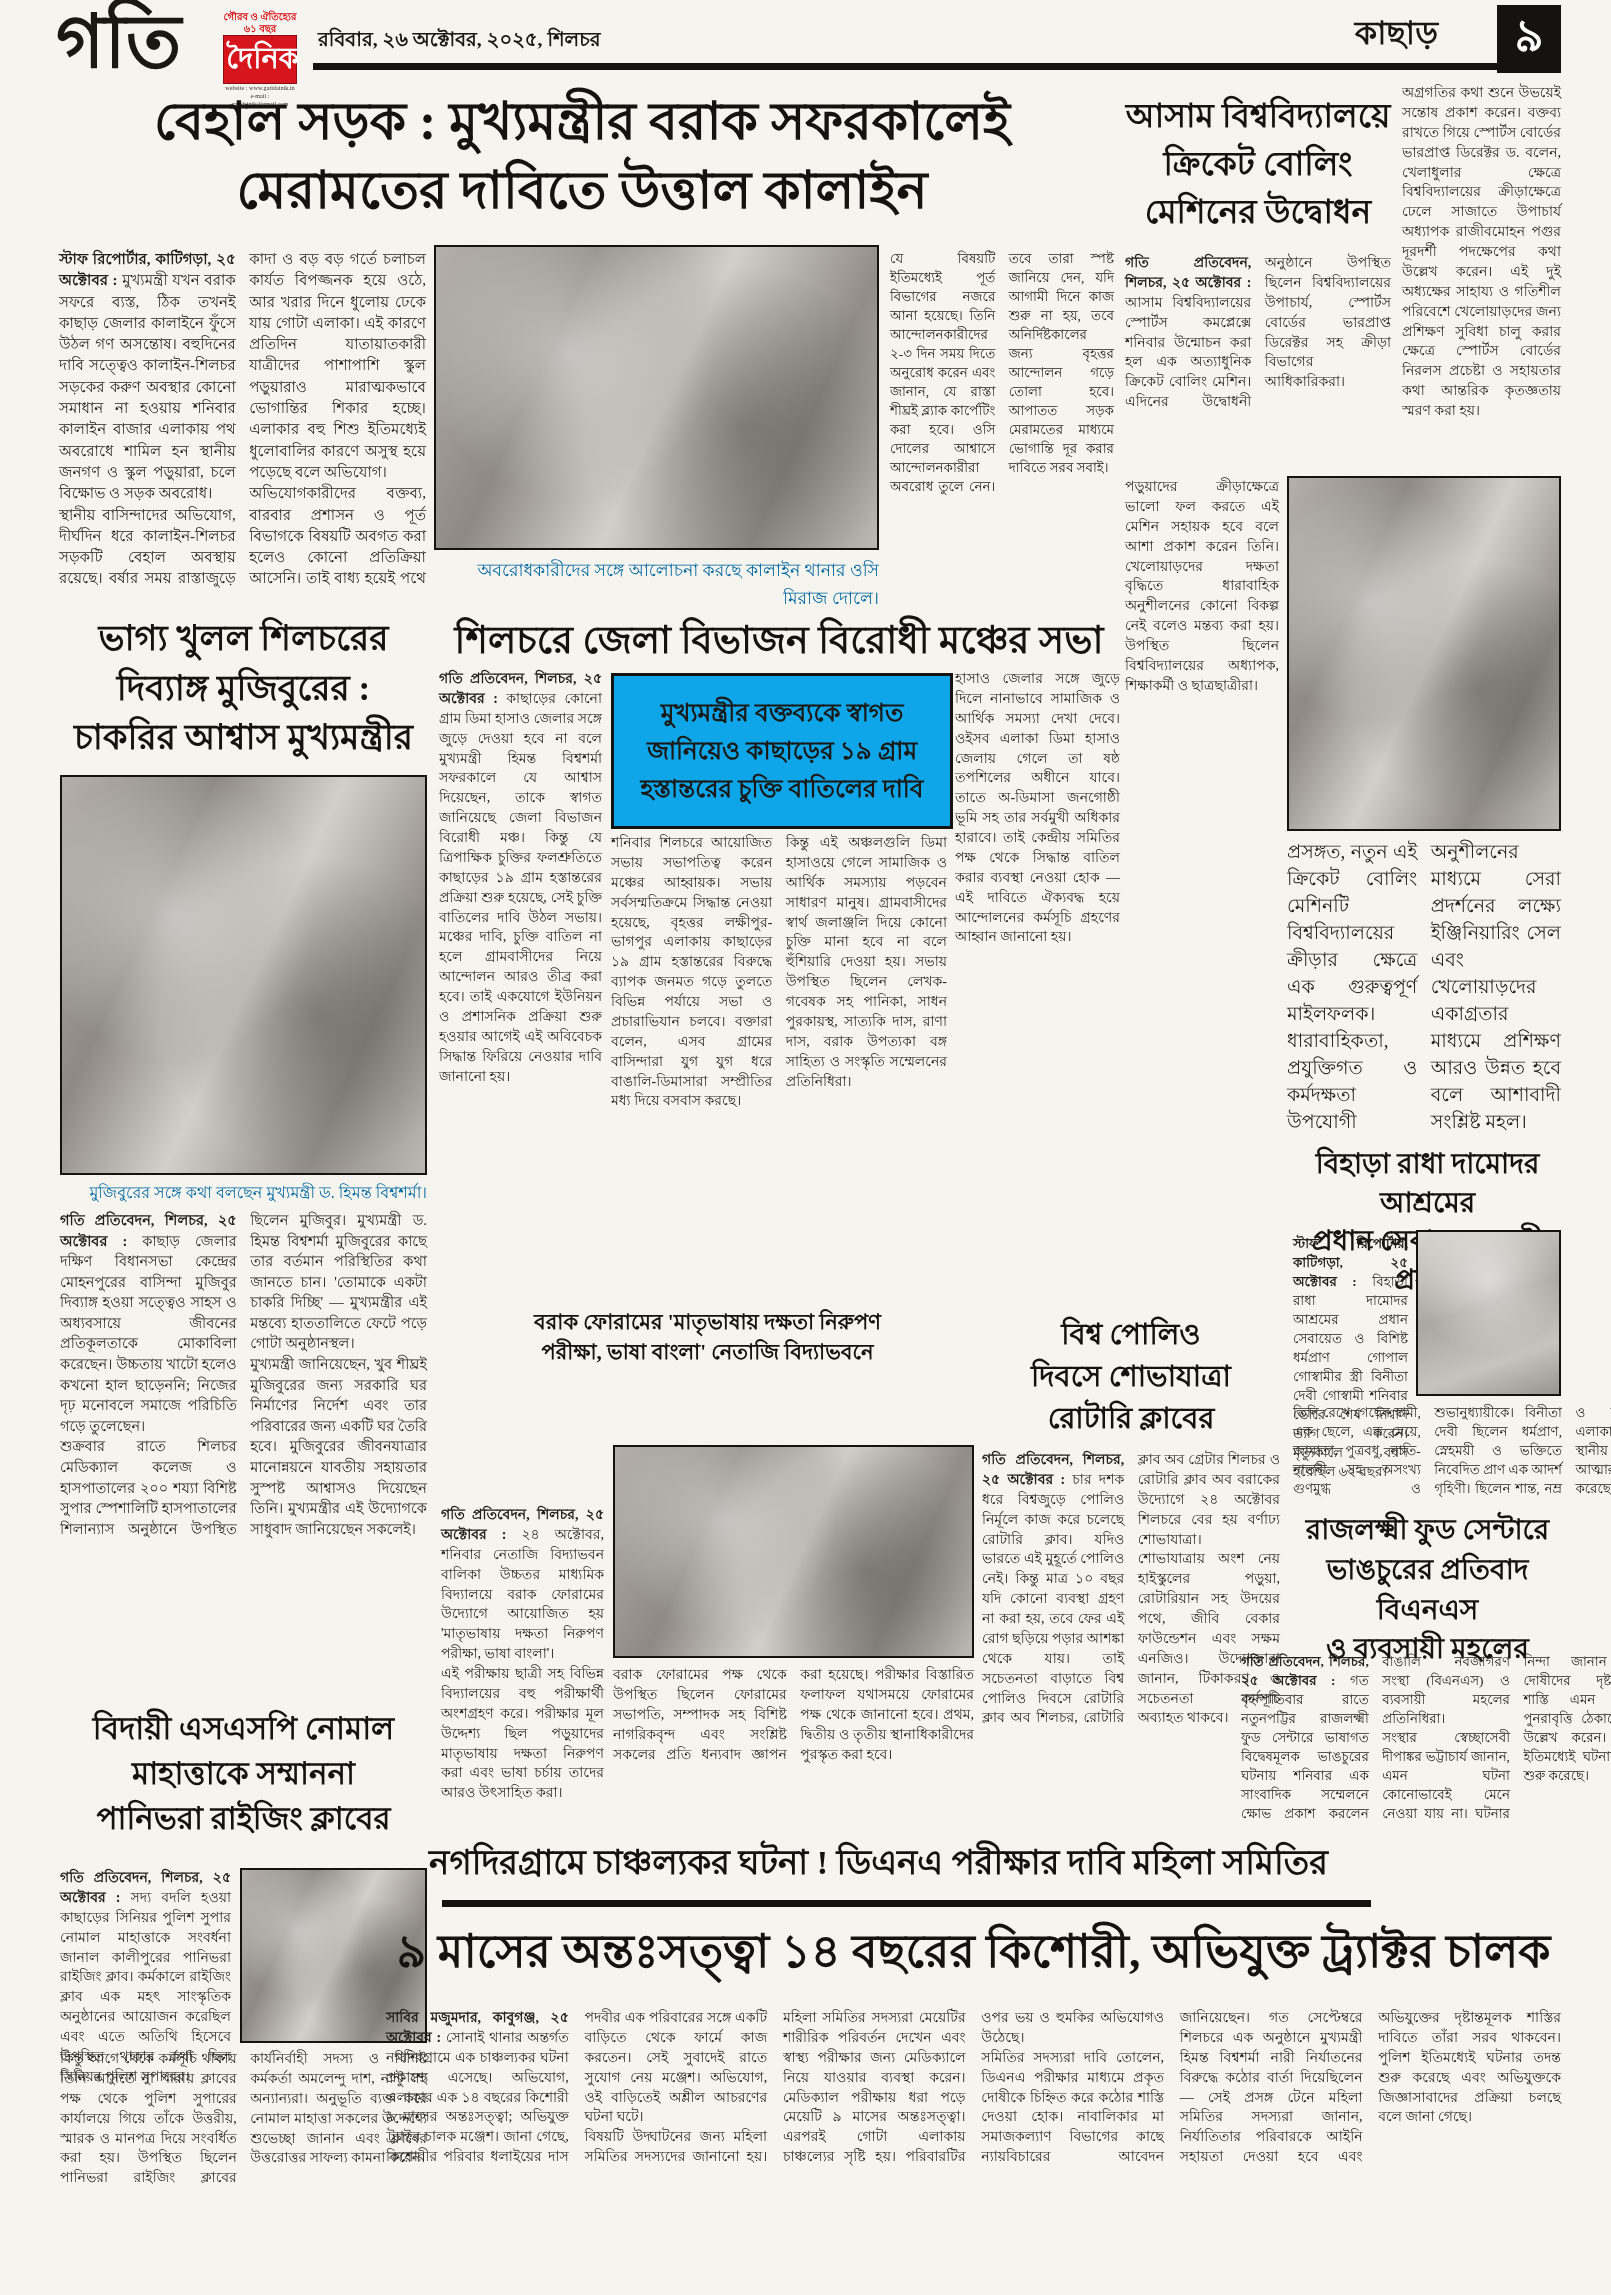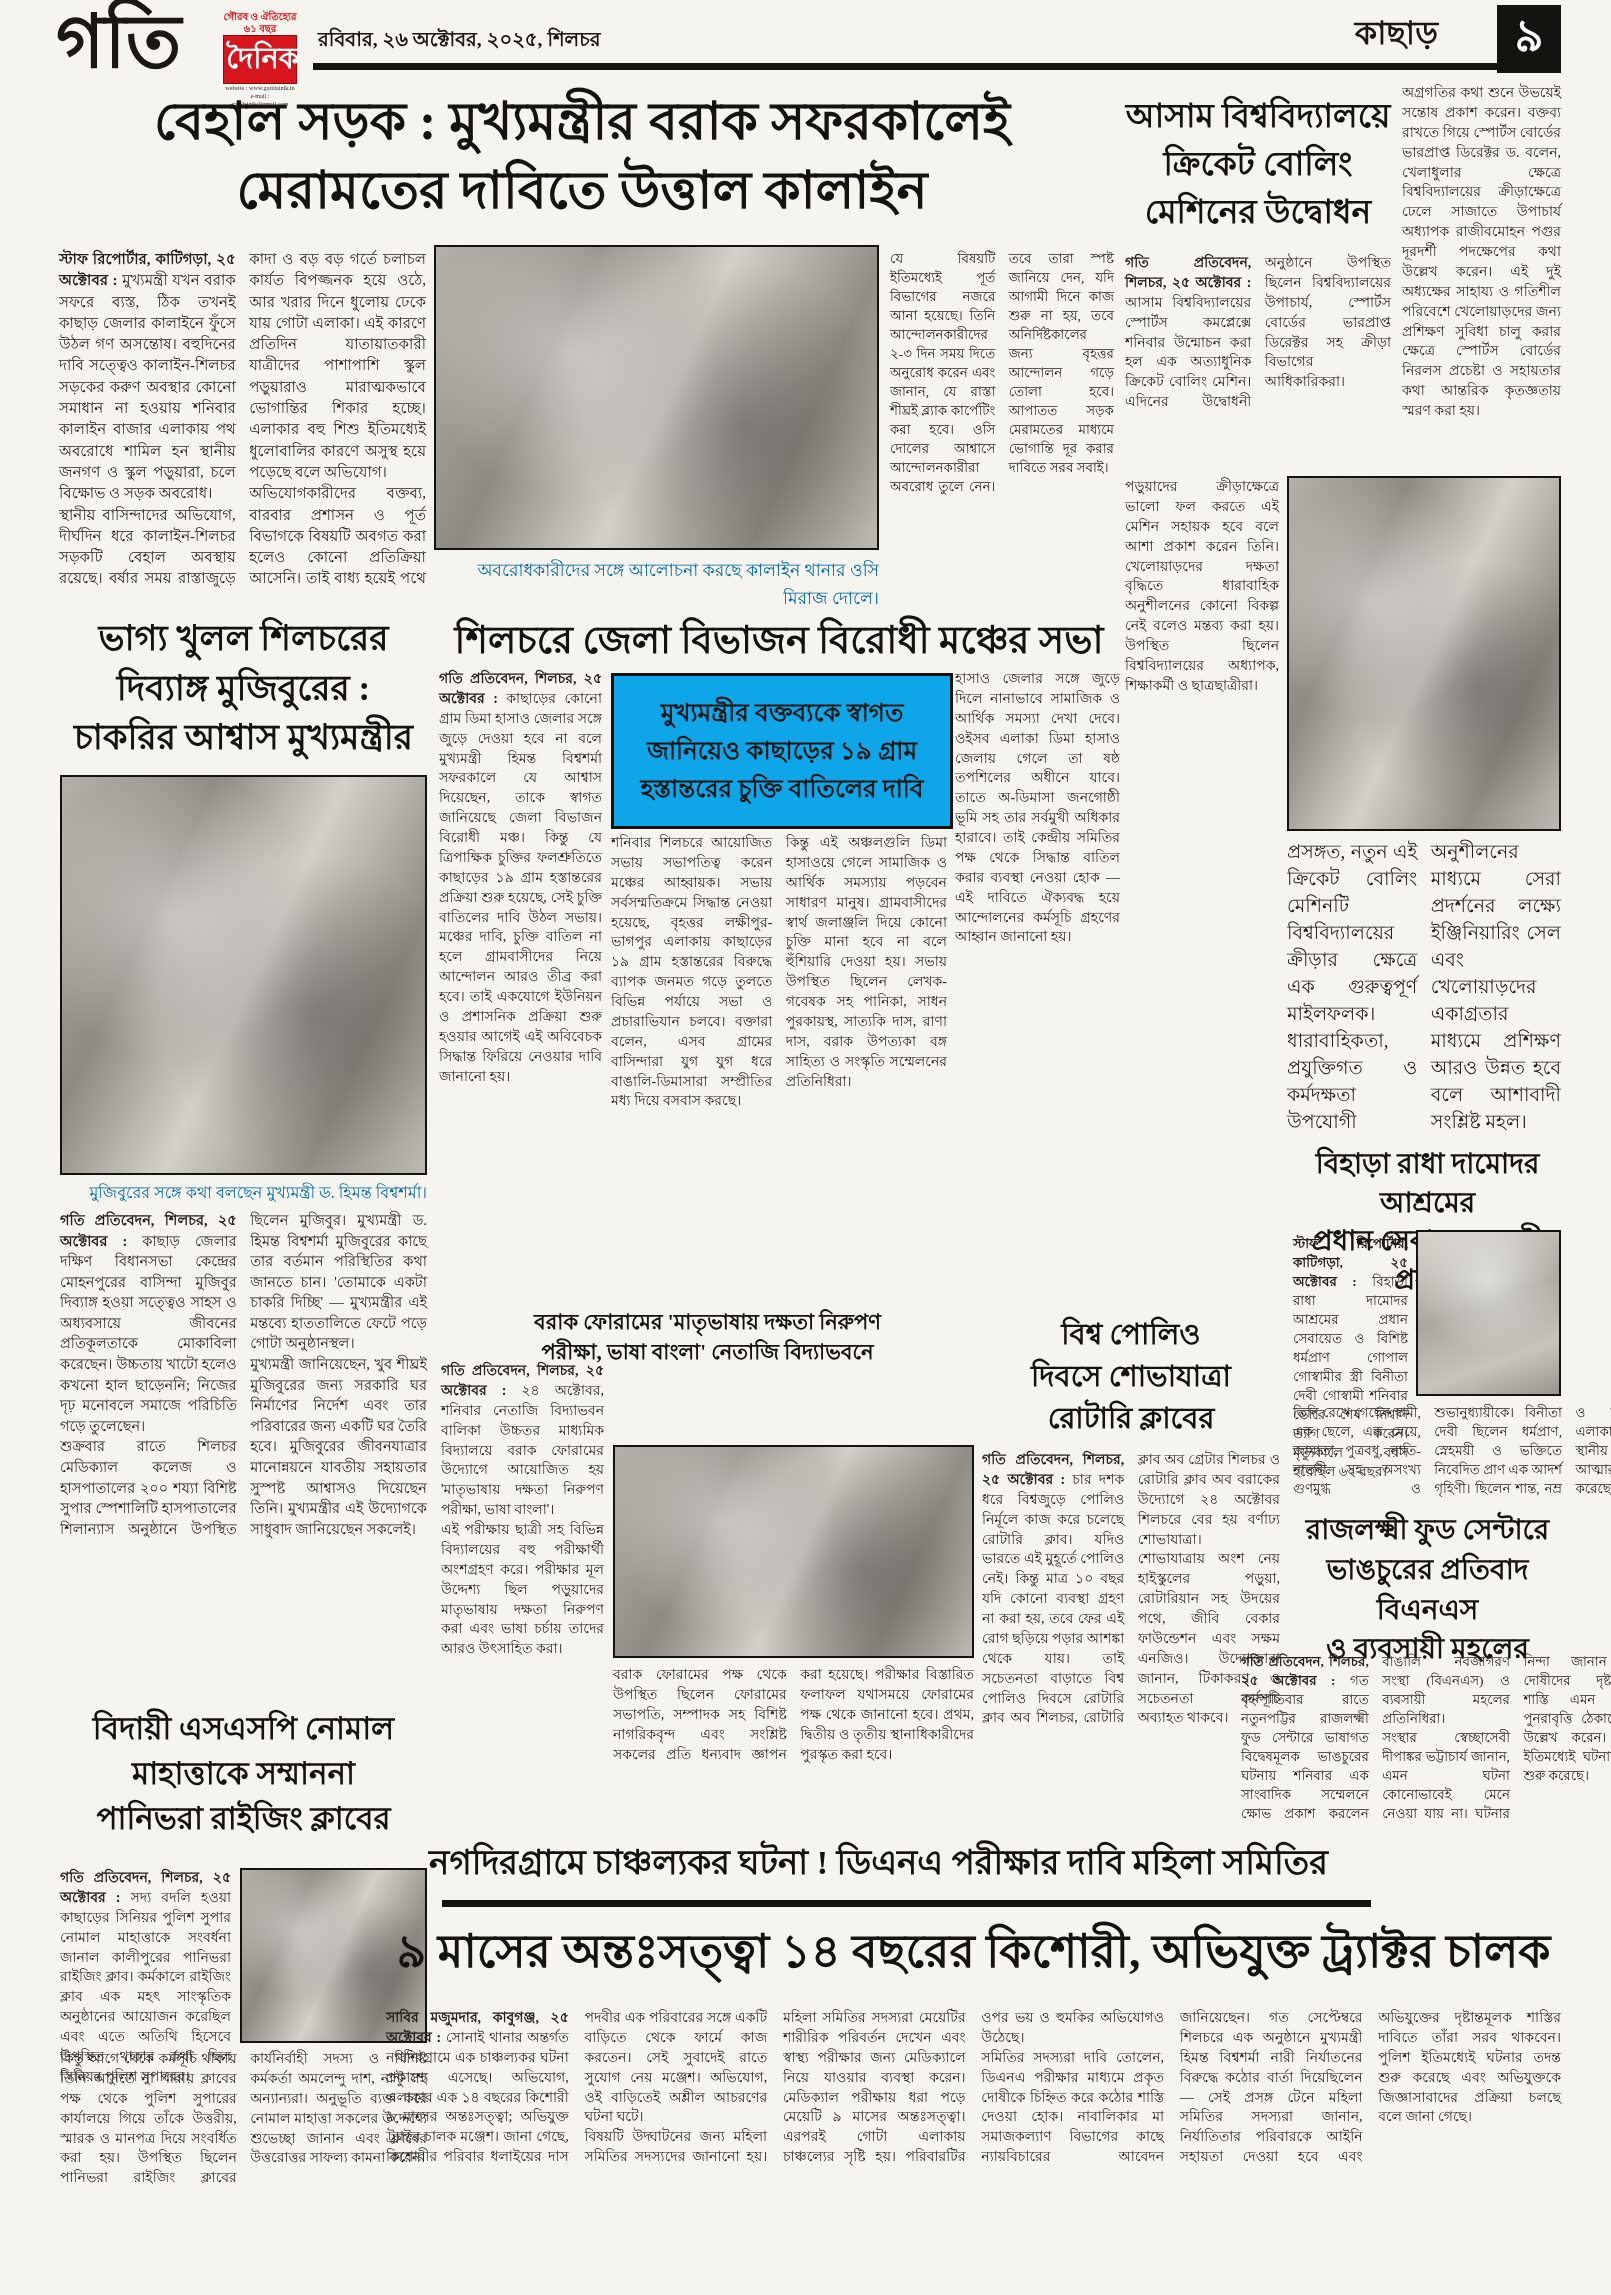--- a/index.html
+++ b/index.html
@@ -135,21 +135,21 @@
 <div class="abs hl pre center" style="left:1293px;top:1510px;width:269px;font-size:28px;line-height:1.42;">রাজলক্ষ্মী ফুড সেন্টারে
 ভাঙচুরের প্রতিবাদ বিএনএস
 ও ব্যবসায়ী মহলের</div>
 
 <div class="abs body-txt col2" style="left:1241px;top:1652px;width:269px;height:180px;font-size:13.4px;"><span class="byline">গতি প্রতিবেদন, শিলচর, ২৫ অক্টোবর :</span> <span>গত বৃহস্পতিবার রাতে নতুনপট্টির রাজলক্ষ্মী ফুড সেন্টারে ভাষাগত বিদ্বেষমূলক ভাঙচুরের ঘটনায় শনিবার এক সাংবাদিক সম্মেলনে ক্ষোভ প্রকাশ করলেন বাঙালি নবজাগরণ সংস্থা (বিএনএস) ও ব্যবসায়ী মহলের প্রতিনিধিরা।
 সংস্থার স্বেচ্ছাসেবী দীপাঙ্কর ভট্টাচার্য জানান, এমন ঘটনা কোনোভাবেই মেনে নেওয়া যায় না। ঘটনার নিন্দা জানান এবং দোষীদের দৃষ্টান্তমূলক শাস্তি এমন ঘটনার পুনরাবৃত্তি ঠেকাবে বলে উল্লেখ করেন। পুলিশ ইতিমধ্যেই ঘটনার তদন্ত শুরু করেছে।</span></div>
 
 <div class="abs hl pre center" style="left:441px;top:1307px;width:533px;font-size:21px;line-height:1.45;">বরাক ফোরামের 'মাতৃভাষায় দক্ষতা নিরুপণ
 পরীক্ষা, ভাষা বাংলা' নেতাজি বিদ্যাভবনে</div>
 
-<div class="abs body-txt" style="left:441px;top:1361px;width:163px;height:381px;font-size:14px;"><span class="byline">গতি প্রতিবেদন, শিলচর, ২৫ অক্টোবর :</span> <span>২৪ অক্টোবর, শনিবার নেতাজি বিদ্যাভবন বালিকা উচ্চতর মাধ্যমিক বিদ্যালয়ে বরাক ফোরামের উদ্যোগে আয়োজিত হয় 'মাতৃভাষায় দক্ষতা নিরুপণ পরীক্ষা, ভাষা বাংলা'।
+<div class="abs body-txt" style="left:441px;top:1505px;width:163px;height:381px;font-size:14px;"><span class="byline">গতি প্রতিবেদন, শিলচর, ২৫ অক্টোবর :</span> <span>২৪ অক্টোবর, শনিবার নেতাজি বিদ্যাভবন বালিকা উচ্চতর মাধ্যমিক বিদ্যালয়ে বরাক ফোরামের উদ্যোগে আয়োজিত হয় 'মাতৃভাষায় দক্ষতা নিরুপণ পরীক্ষা, ভাষা বাংলা'।
 এই পরীক্ষায় ছাত্রী সহ বিভিন্ন বিদ্যালয়ের বহু পরীক্ষার্থী অংশগ্রহণ করে। পরীক্ষার মূল উদ্দেশ্য ছিল পড়ুয়াদের মাতৃভাষায় দক্ষতা নিরুপণ করা এবং ভাষা চর্চায় তাদের আরও উৎসাহিত করা।</span></div>
 
 <div class="abs photo" style="left:613px;top:1445px;width:361px;height:213px;"></div>
 
 <div class="abs body-txt col2" style="left:613px;top:1665px;width:361px;height:161px;font-size:14px;">বরাক ফোরামের পক্ষ থেকে উপস্থিত ছিলেন ফোরামের সভাপতি, সম্পাদক সহ বিশিষ্ট নাগরিকবৃন্দ এবং সংশ্লিষ্ট সকলের প্রতি ধন্যবাদ জ্ঞাপন করা হয়েছে। পরীক্ষার বিস্তারিত ফলাফল যথাসময়ে ফোরামের পক্ষ থেকে জানানো হবে। প্রথম, দ্বিতীয় ও তৃতীয় স্থানাধিকারীদের পুরস্কৃত করা হবে।</div>
 
 <div class="abs hl pre center" style="left:982px;top:1313px;width:298px;font-size:29px;line-height:1.45;">বিশ্ব পোলিও
 দিবসে শোভাযাত্রা
 রোটারি ক্লাবের</div>
 

